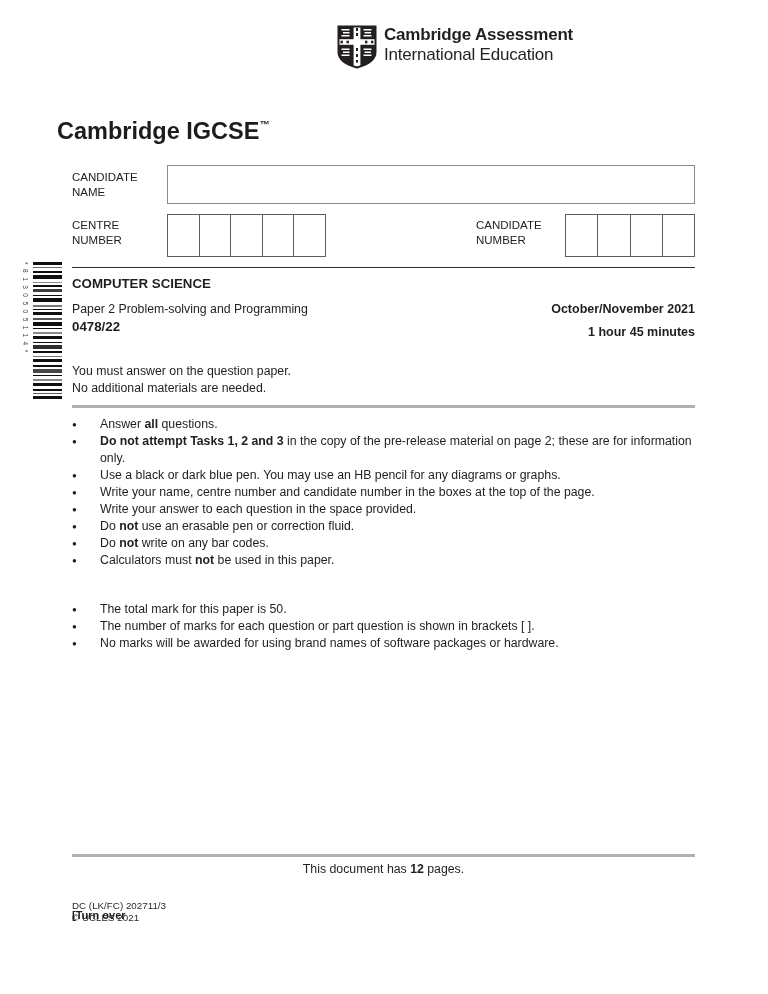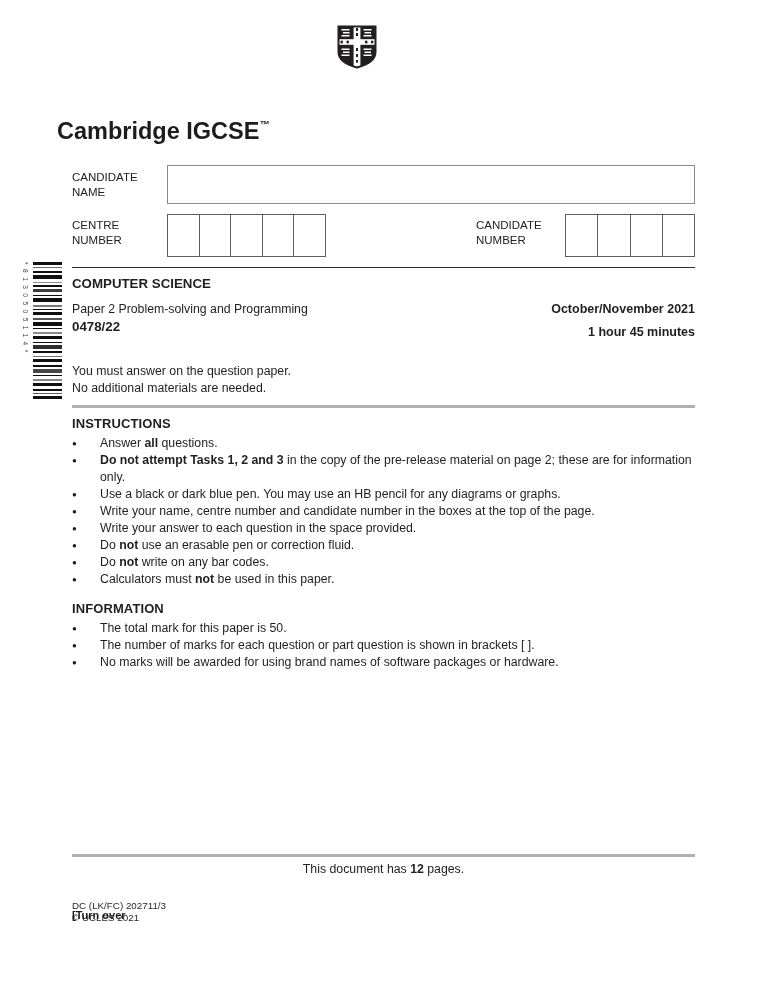--- a/index.html
+++ b/index.html
@@ -95,20 +95,24 @@
               <rect x="6" y="26.5" width="6.5" height="1.5"></rect>
               <rect x="4.5" y="29.5" width="8" height="1.5"></rect>
             <rect x="26.5" y="23.5" width="8" height="1.5"></rect>
               <rect x="27.5" y="26.5" width="6.5" height="1.5"></rect>
               <rect x="26.5" y="29.5" width="8" height="1.5"></rect>
           </g>
         </g>
         <path d="M1.5,1.5 H38.5 V27 Q38.5,37.5 20,42.5 Q1.5,37.5 1.5,27 Z" fill="none" stroke="#231f20" stroke-width="2"></path>
       </svg>
     </span>
+    <div class="logo-text">
+      <div class="l1">Cambridge Assessment</div>
+      <div class="l2">International Education</div>
+    </div>
   </div>
 
   <div class="title"><span>Cambridge IGCSE</span><sup>™</sup></div>
 
   <div class="field-label" style="left:72px; top:170px;">CANDIDATE
 NAME</div>
   <div class="name-box"><span></span></div>
 
   <div class="field-label" style="left:72px; top:218px;">CENTRE
 NUMBER</div>
@@ -173,21 +177,20 @@
     <span class="paper-right">October/November 2021</span>
   </div>
   <div class="duration" style="top:325px;">1 hour 45 minutes</div>
 
   <div class="note" style="top:364px;">You must answer on the question paper.</div>
   <div class="note" style="top:381px;">No additional materials are needed.</div>
 
   <div class="rule-gray" style="top:405px;"></div>
 
   <div class="section" style="top:416px;">
-    <div class="section-heading">INSTRUCTIONS</div>
     <div>
         <div class="bullet-item">
           <span class="bullet">●</span>
           <span class="bullet-text"><span>Answer </span><b>all</b><span> questions.</span></span>
         </div>
         <div class="bullet-item">
           <span class="bullet">●</span>
           <span class="bullet-text"><span></span><b>Do not attempt Tasks 1, 2 and 3</b><span> in the copy of the pre-release material on page 2; these are for information only.</span></span>
         </div>
         <div class="bullet-item">
@@ -211,21 +214,20 @@
           <span class="bullet-text"><span>Do </span><b>not</b><span> write on any bar codes.</span></span>
         </div>
         <div class="bullet-item">
           <span class="bullet">●</span>
           <span class="bullet-text"><span>Calculators must </span><b>not</b><span> be used in this paper.</span></span>
         </div>
       </div>
   </div>
 
   <div class="section" style="top:601px;">
-    <div class="section-heading">INFORMATION</div>
     <div>
         <div class="bullet-item">
           <span class="bullet">●</span>
           <span class="bullet-text"><span>The total mark for this paper is 50.</span></span>
         </div>
         <div class="bullet-item">
           <span class="bullet">●</span>
           <span class="bullet-text"><span>The number of marks for each question or part question is shown in brackets [ ].</span></span>
         </div>
         <div class="bullet-item">

